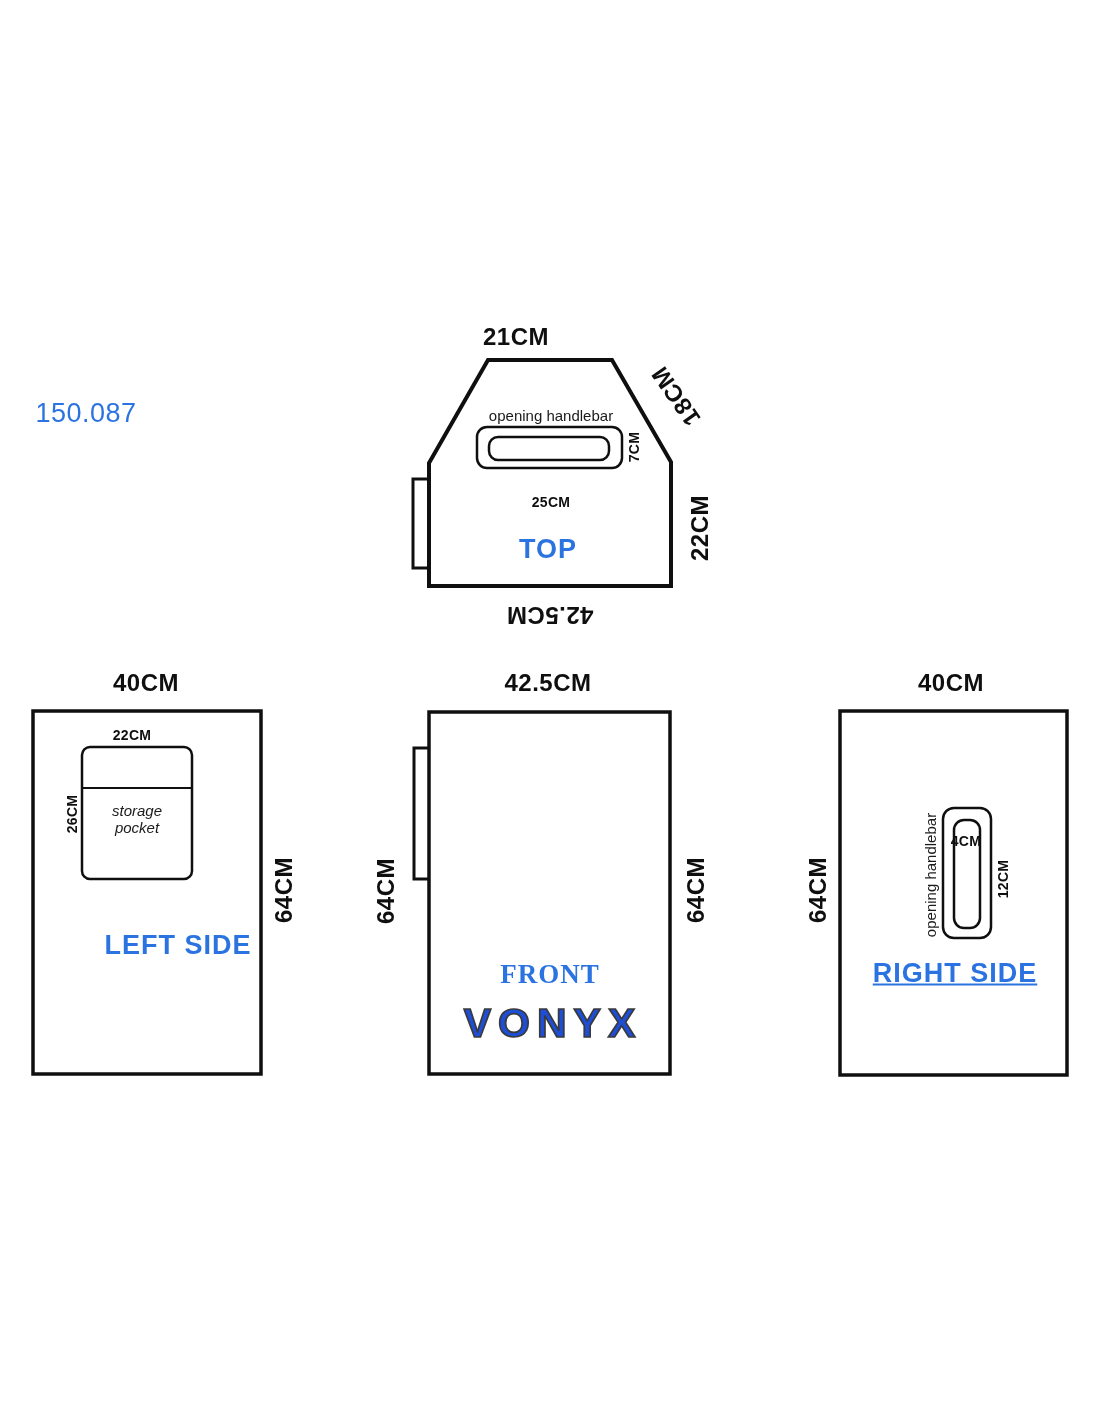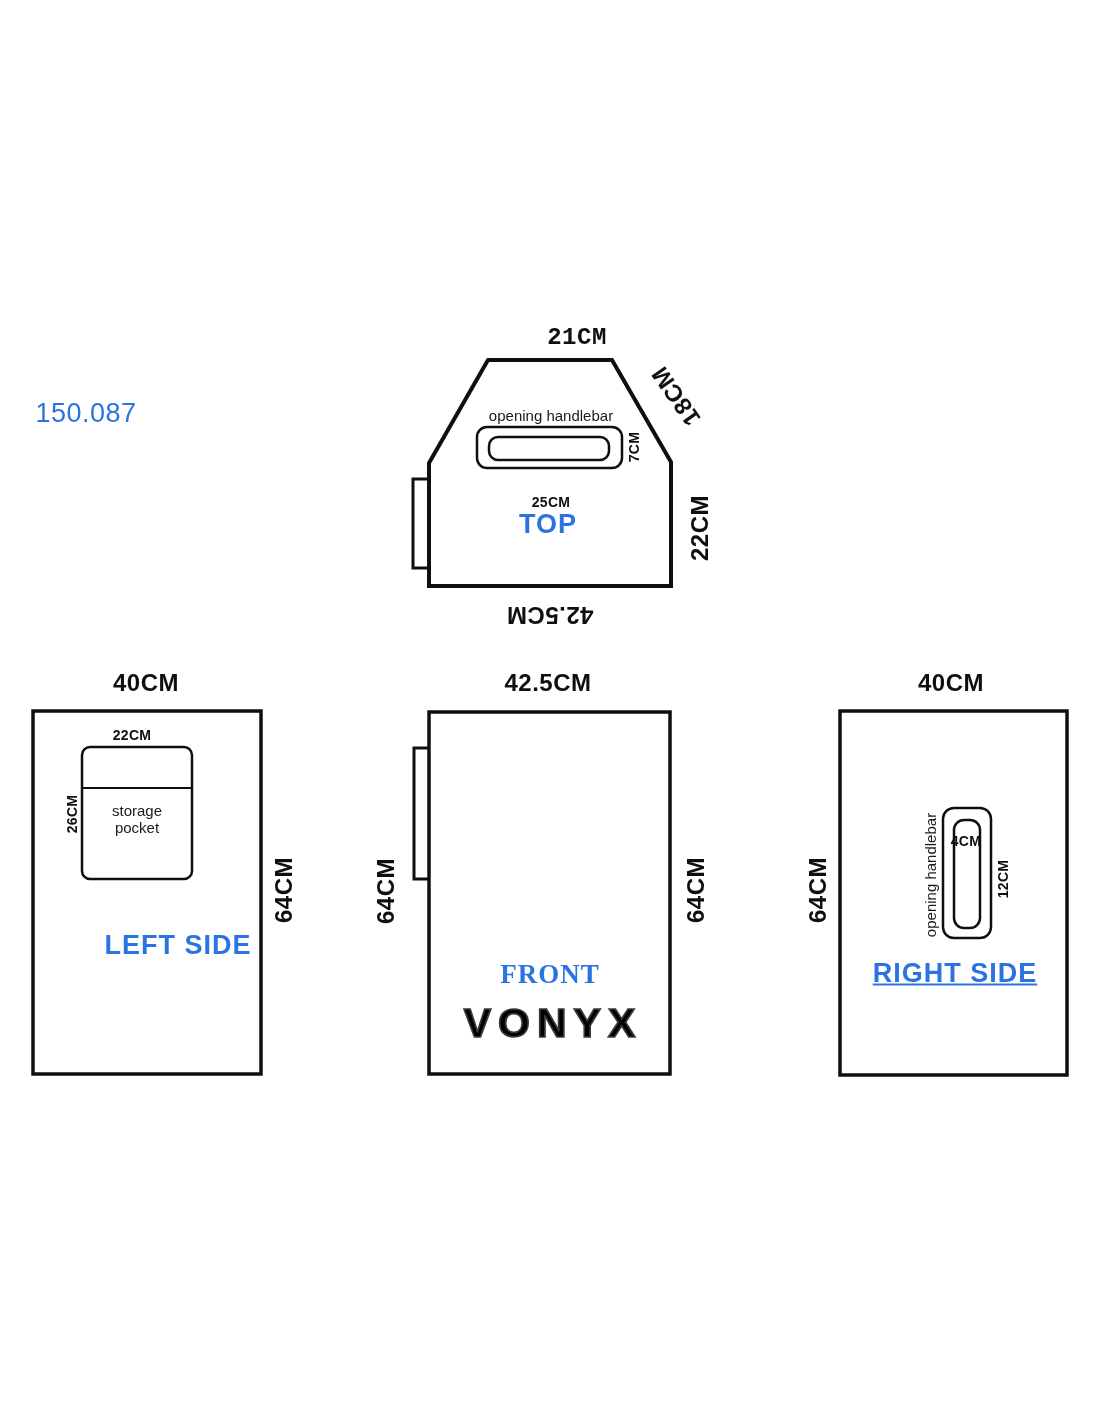--- a/index.html
+++ b/index.html
@@ -50,31 +50,32 @@
   .code {
     font-size: 27px;
     font-weight: 400;
     letter-spacing: 0.5px;
     color: var(--accent, #2c73e2);
   }
   .brand {
     font-size: 41px;
     font-weight: 800;
     letter-spacing: 7px;
-    color: #000000;
+    color: #1d4ed8;
     -webkit-text-stroke: 1.7px #3a3a3a;
   }
   .rot-90  { transform: translate(-50%, -50%) rotate(-90deg); }
   .rot180  { transform: translate(-50%, -50%) rotate(180deg); }
   .rot-125 { transform: translate(-50%, -50%) rotate(-125deg); }
   .wrap2 {
     white-space: normal;
     width: 82px;
     text-align: center;
     line-height: 1.15;
+    font-style: italic;
   }
 </style>
 </head>
 <body>
 
 <svg id="outlines" viewBox="0 0 1100 1422" xmlns="http://www.w3.org/2000/svg">
 
   <polygon points="488,360 612,360 671,462 671,586 429,586 429,463" fill="#ffffff" stroke="#0f0f0f" stroke-width="4" stroke-linejoin="miter"></polygon>
   <polyline points="429,479 413,479 413,568 429,568" fill="none" stroke="#0f0f0f" stroke-width="3"></polyline>
   <rect x="477" y="427" width="145" height="41" rx="10" fill="none" stroke="#0f0f0f" stroke-width="2.5"></rect>
@@ -87,28 +88,28 @@
   <rect x="429" y="712" width="241" height="362" fill="none" stroke="#0f0f0f" stroke-width="3.5"></rect>
   <polyline points="429,748 414,748 414,879 429,879" fill="none" stroke="#0f0f0f" stroke-width="3"></polyline>
 
   <rect x="840" y="711" width="227" height="364" fill="none" stroke="#0f0f0f" stroke-width="3.5"></rect>
   <rect x="943" y="808" width="48" height="130" rx="11" fill="none" stroke="#0f0f0f" stroke-width="2.5"></rect>
   <rect x="954" y="820" width="26" height="108" rx="10" fill="none" stroke="#0f0f0f" stroke-width="2.5"></rect>
 </svg>
 
 <div class="lbl code" style="left:86px; top:413px;">150.087</div>
 
-<div class="lbl dim" style="left:577px; top:337px;font-family:Liberation Mono, monospace;">21CM</div>
+<div class="lbl dim" style="left:516px; top:337px;">21CM</div>
 <div class="lbl dim rot-125" style="left:676px; top:396px;">18CM</div>
 <div class="lbl dim rot-90" style="left:700px; top:528px;">22CM</div>
 <div class="lbl dim rot180" style="left:550px; top:615px;">42.5CM</div>
 <div class="lbl note" style="left:551px; top:415px;">opening handlebar</div>
 <div class="lbl dim-sm" style="left:551px; top:502px;">25CM</div>
 <div class="lbl dim-sm rot-90" style="left:634px; top:447px;">7CM</div>
-<div class="lbl view" style="left:548px; top:524px;">TOP</div>
+<div class="lbl view" style="left:548px; top:549px;">TOP</div>
 
 <div class="lbl dim" style="left:146px; top:683px;">40CM</div>
 <div class="lbl dim-sm" style="left:132px; top:735px;">22CM</div>
 <div class="lbl dim-sm rot-90" style="left:72px; top:814px;">26CM</div>
 <div class="lbl note wrap2" style="left:137px; top:819px;">storage pocket</div>
 <div class="lbl dim rot-90" style="left:284px; top:890px;">64CM</div>
 <div class="lbl view" style="left:150px; top:945px;margin-left:28px;">LEFT SIDE</div>
 
 <div class="lbl dim" style="left:548px; top:683px;">42.5CM</div>
 <div class="lbl dim rot-90" style="left:386px; top:891px;">64CM</div>

